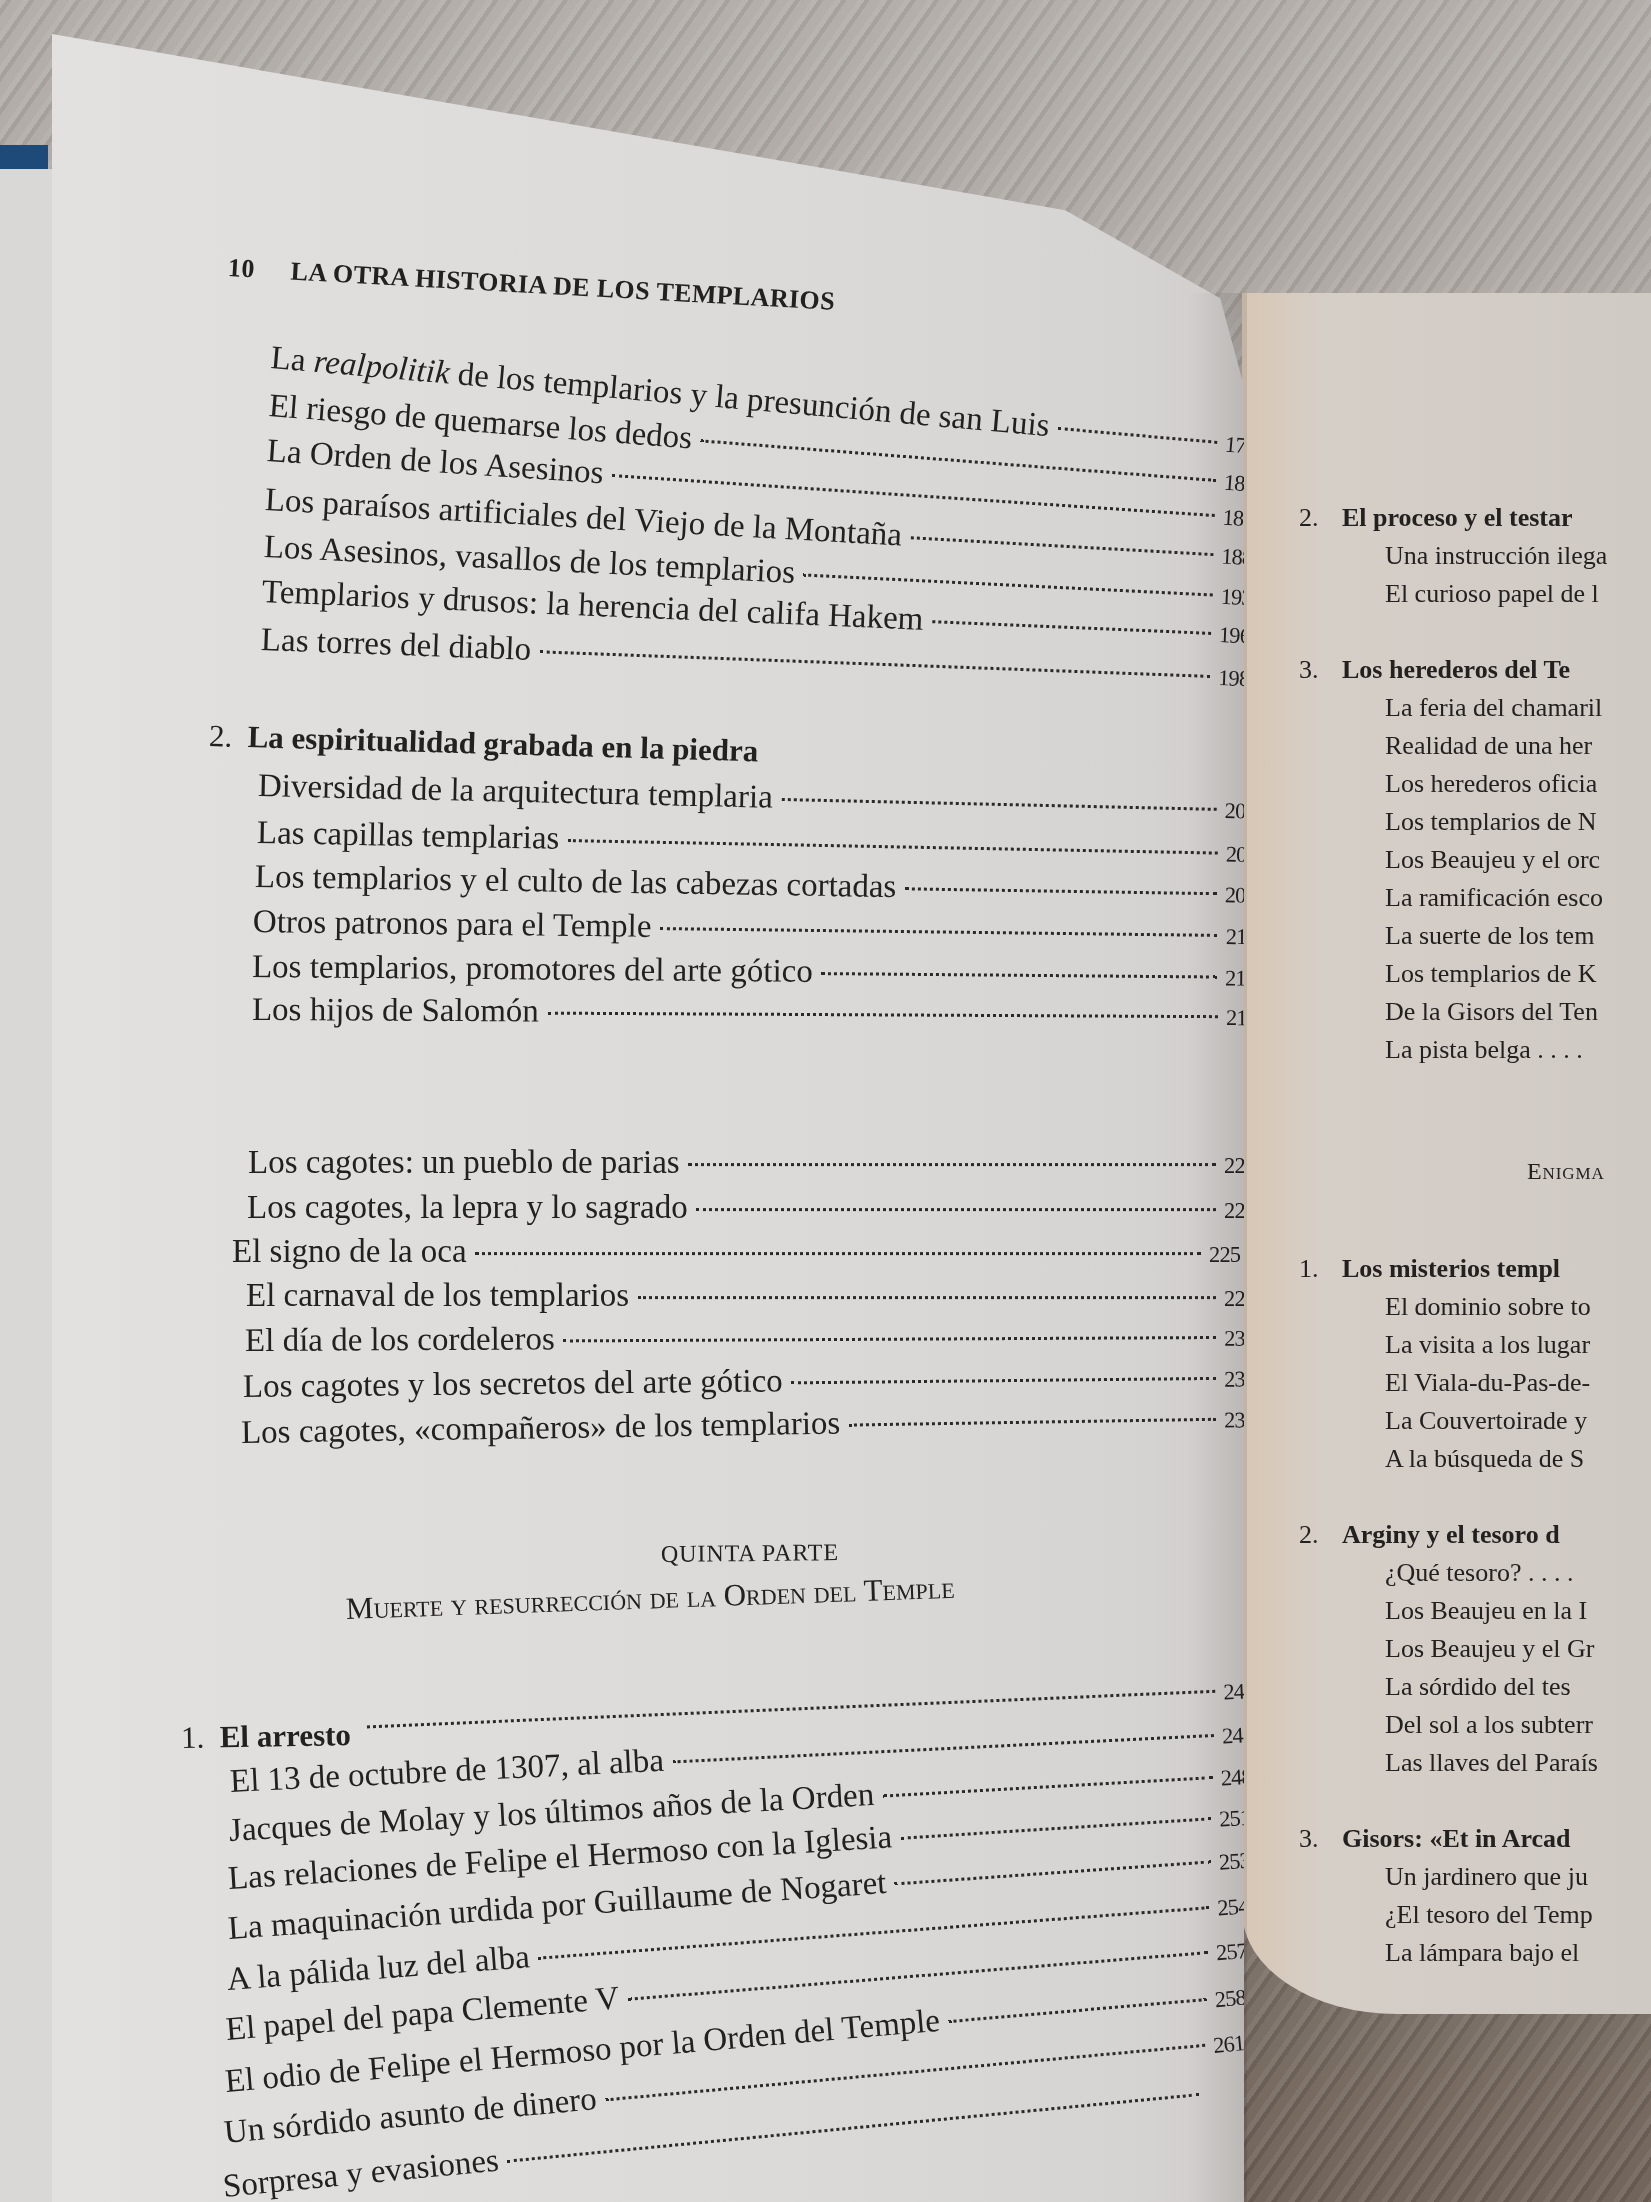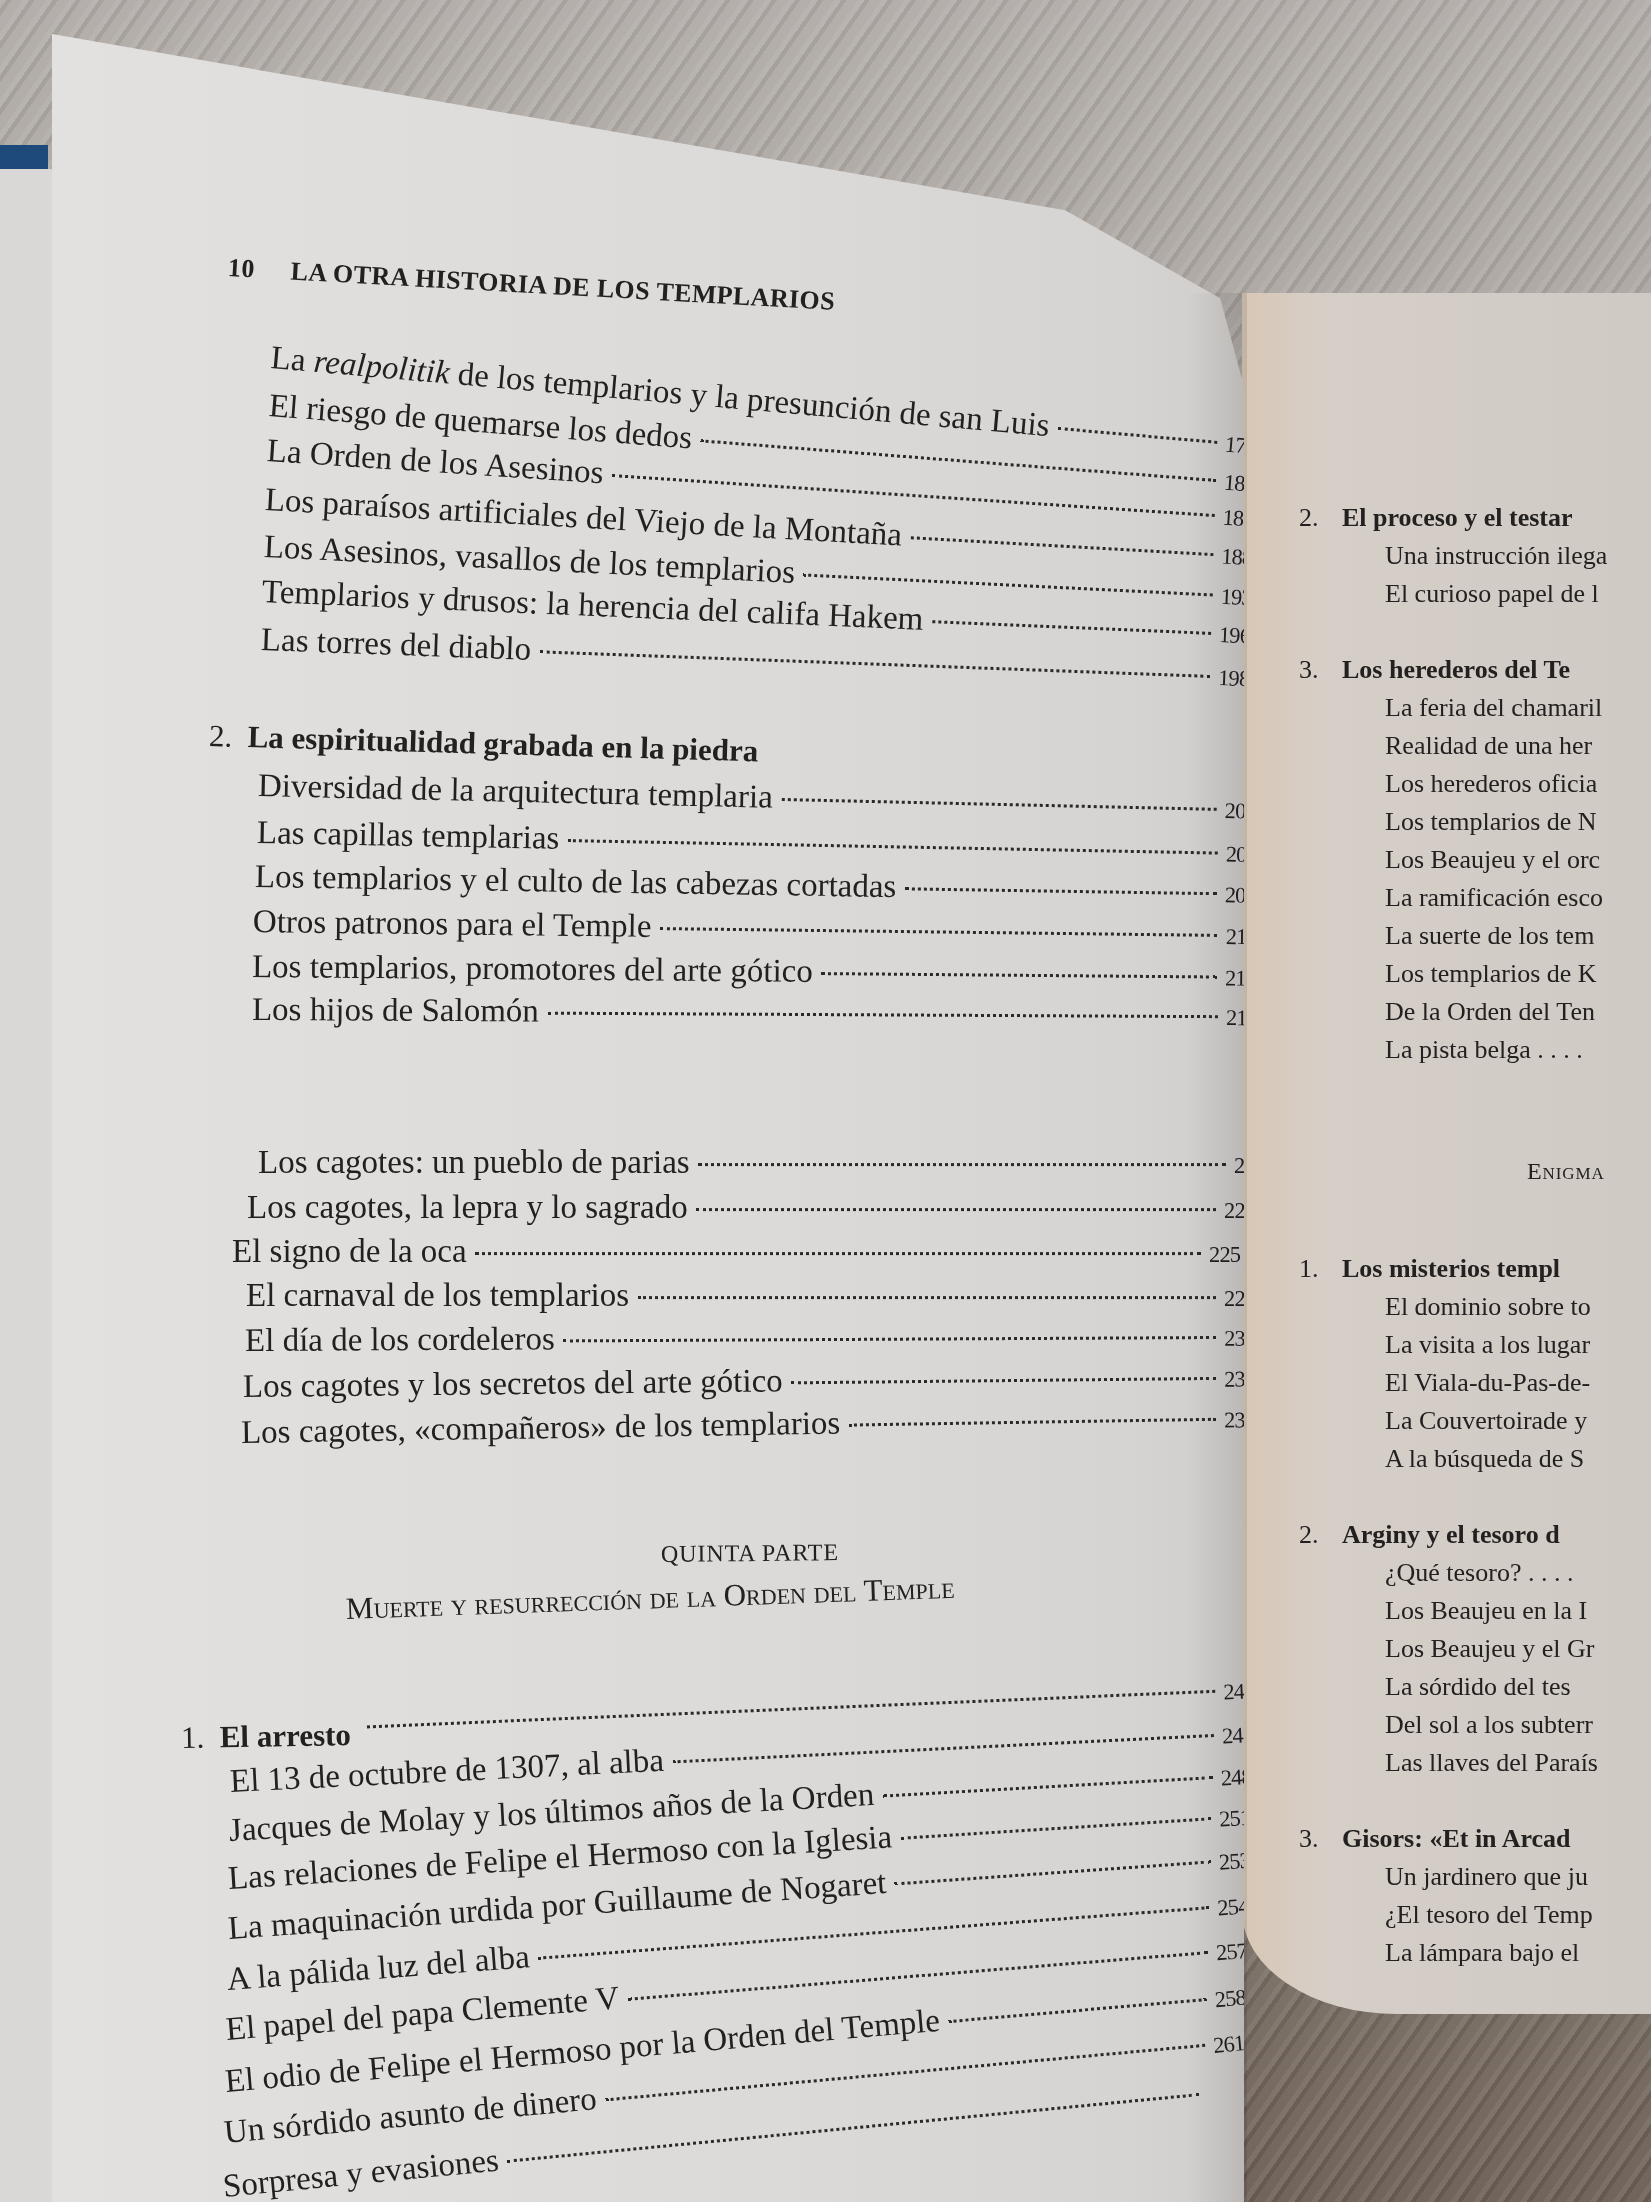--- a/index.html
+++ b/index.html
@@ -95,21 +95,21 @@
       <span>Los herederos del Te</span>
     </div>
     <div class="rp-item"><span class="txt">La feria del chamaril</span></div>
     <div class="rp-item"><span class="txt">Realidad de una her</span></div>
     <div class="rp-item"><span class="txt">Los herederos oficia</span></div>
     <div class="rp-item"><span class="txt">Los templarios de N</span></div>
     <div class="rp-item"><span class="txt">Los Beaujeu y el orc</span></div>
     <div class="rp-item"><span class="txt">La ramificación esco</span></div>
     <div class="rp-item"><span class="txt">La suerte de los tem</span></div>
     <div class="rp-item"><span class="txt">Los templarios de K</span></div>
-    <div class="rp-item"><span class="txt">De la Orden del Ten</span></div>
+    <div class="rp-item"><span class="txt">De la Gisors del Ten</span></div>
     <div class="rp-item"><span class="txt">La pista belga . . . .</span></div>
     <div class="rp-part">Enigma</div>
     <div class="rp-chapter">
       <span class="num">1.</span>
       <span>Los misterios templ</span>
     </div>
     <div class="rp-item"><span class="txt">El dominio sobre to</span></div>
     <div class="rp-item"><span class="txt">La visita a los lugar</span></div>
     <div class="rp-item"><span class="txt">El Viala-du-Pas-de-</span></div>
     <div class="rp-item"><span class="txt">La Couvertoirade y</span></div>
@@ -205,21 +205,21 @@
       <span class="title">Los templarios, promotores del arte gótico</span>
         <span class="dots"></span>
         <span class="page">213</span>
     </div>
     <div class="toc-line" style="left:200px; top:957px; width:1005px; transform:rotate(0.3deg);">
       <span class="title">Los hijos de Salomón</span>
         <span class="dots"></span>
         <span class="page">217</span>
     </div>
 
-    <div class="toc-line" style="left:206px; top:1110px; width:1007px;text-align:right;">
+    <div class="toc-line" style="left:196px; top:1110px; width:1007px;text-align:right;">
       <span class="title">Los cagotes: un pueblo de parias</span>
         <span class="dots"></span>
         <span class="page">221</span>
     </div>
     <div class="toc-line" style="left:195px; top:1155px; width:1008px;">
       <span class="title">Los cagotes, la lepra y lo sagrado</span>
         <span class="dots"></span>
         <span class="page">223</span>
     </div>
     <div class="toc-line" style="left:180px; top:1199px; width:1008px;">

